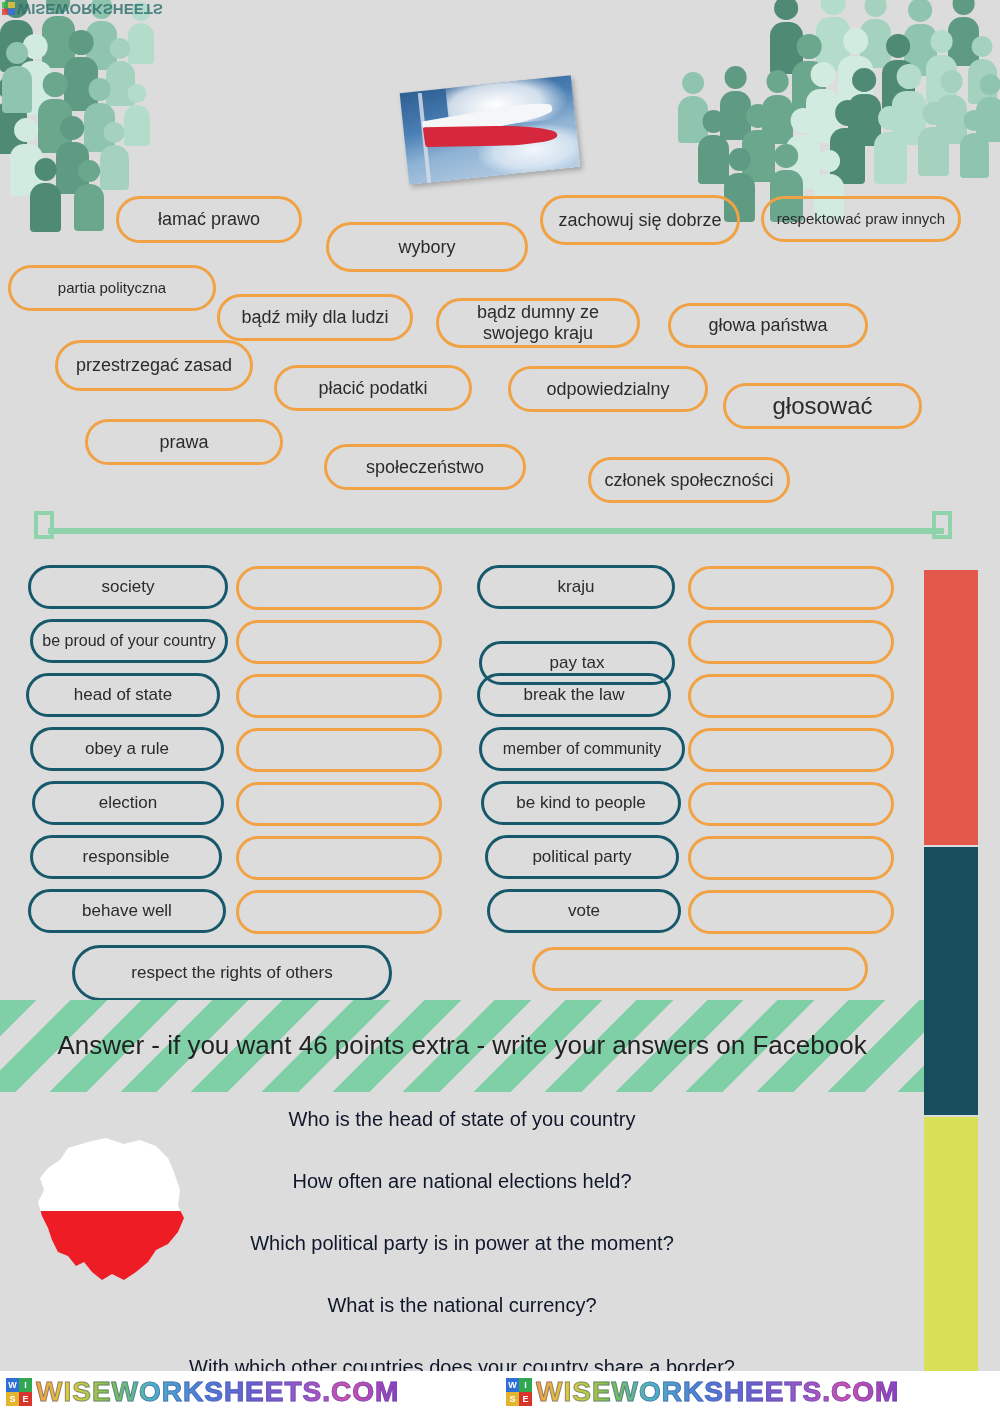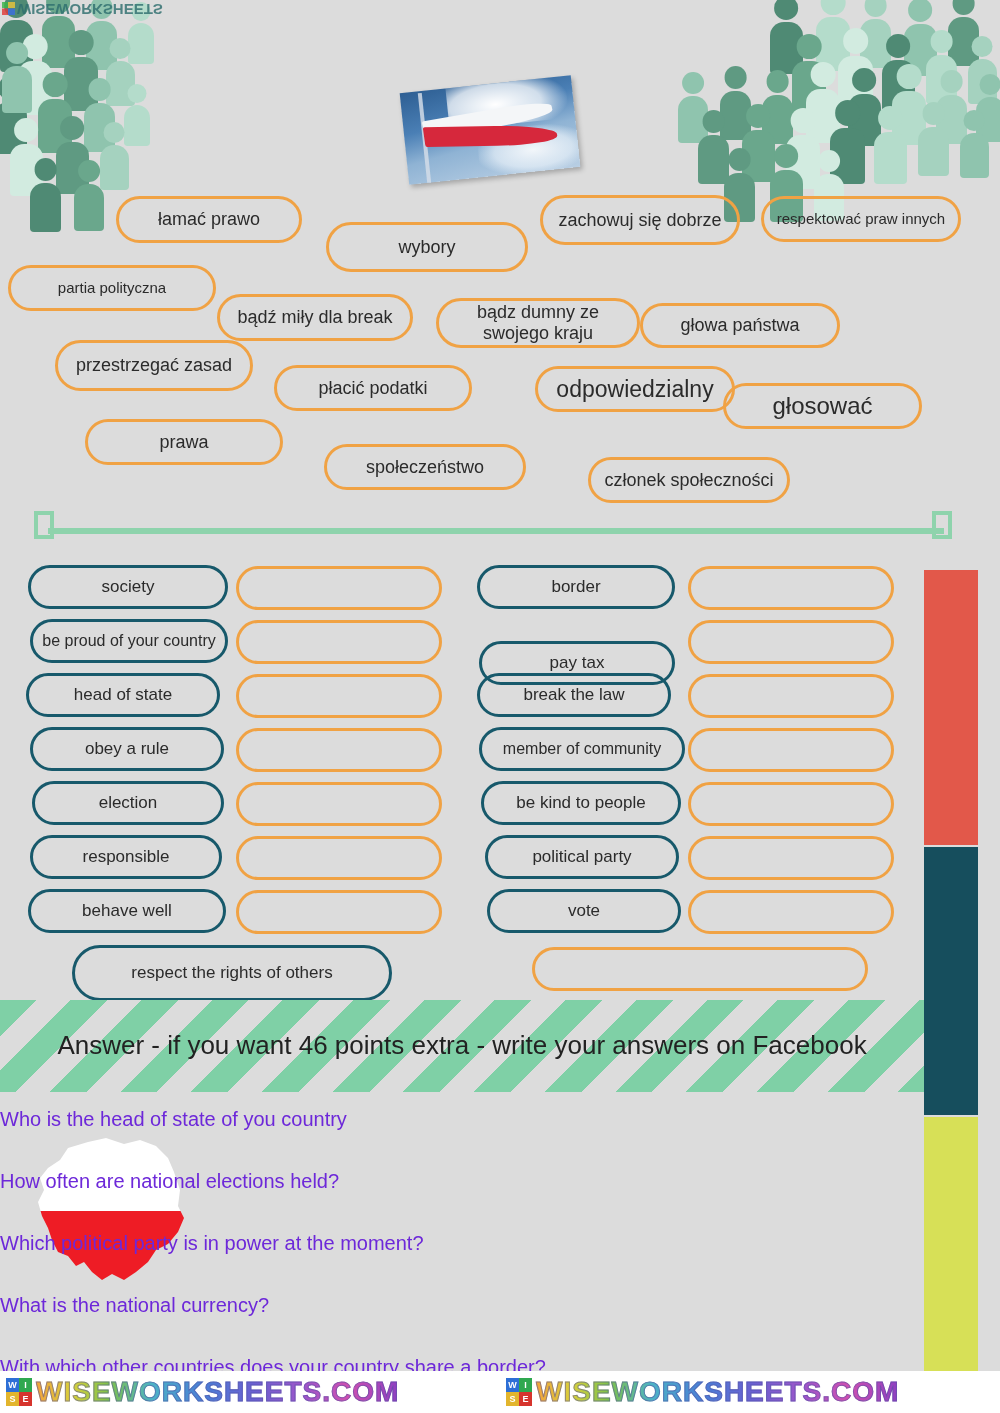--- a/index.html
+++ b/index.html
@@ -160,22 +160,23 @@
     font-size: 26px;
     color: #222;
     line-height: 1.45;
   }
 
   
   .question {
     position: absolute;
     width: 924px;
     left: 0;
+    text-align: center;
     font-size: 20px;
-    color: #6d28d9;
+    color: #0f172a;
   }
 
   
   .poland-map {
     position: absolute;
     left: 28px;
     top: 1132px;
     width: 160px;
     height: 158px;
   }
@@ -463,35 +464,35 @@
       <div class="pill orange" style="left: 540px; top: 195px; width: 200px; height: 50px; font-size: 18px; padding: 0px 10px;">
         <span>zachowuj się dobrze</span>
       </div>
       <div class="pill orange" style="left: 761px; top: 196px; width: 200px; height: 46px; font-size: 15px; padding: 16px 10px;">
         <span>respektować praw innych</span>
       </div>
       <div class="pill orange" style="left: 8px; top: 265px; width: 208px; height: 46px; font-size: 15px; padding: 0px 10px;">
         <span>partia polityczna</span>
       </div>
       <div class="pill orange" style="left: 217px; top: 294px; width: 196px; height: 47px; font-size: 18px; padding: 0px 10px;">
-        <span>bądź miły dla break</span>
+        <span>bądź miły dla ludzi</span>
       </div>
       <div class="pill orange" style="left: 436px; top: 298px; width: 204px; height: 50px; font-size: 18px; padding: 0px 10px;">
         <span>bądz dumny ze swojego kraju</span>
       </div>
-      <div class="pill orange" style="left: 640px; top: 303px; width: 200px; height: 45px; font-size: 18px; padding: 0px 10px;">
+      <div class="pill orange" style="left: 668px; top: 303px; width: 200px; height: 45px; font-size: 18px; padding: 0px 10px;">
         <span>głowa państwa</span>
       </div>
       <div class="pill orange" style="left: 55px; top: 340px; width: 198px; height: 51px; font-size: 18px; padding: 0px 10px;">
         <span>przestrzegać zasad</span>
       </div>
       <div class="pill orange" style="left: 274px; top: 365px; width: 198px; height: 46px; font-size: 18px; padding: 0px 10px;">
         <span>płacić podatki</span>
       </div>
-      <div class="pill orange" style="left: 535px; top: 366px; width: 200px; height: 46px; font-size: 23px; padding: 0px 10px;">
+      <div class="pill orange" style="left: 508px; top: 366px; width: 200px; height: 46px; font-size: 18px; padding: 0px 10px;">
         <span>odpowiedzialny</span>
       </div>
       <div class="pill orange" style="left: 723px; top: 383px; width: 199px; height: 46px; font-size: 24px; padding: 0px 10px;">
         <span>głosować</span>
       </div>
       <div class="pill orange" style="left: 85px; top: 419px; width: 198px; height: 46px; font-size: 18px; padding: 0px 10px;">
         <span>prawa</span>
       </div>
       <div class="pill orange" style="left: 324px; top: 444px; width: 202px; height: 46px; font-size: 18px; padding: 0px 10px;">
         <span>społeczeństwo</span>
@@ -528,21 +529,21 @@
       <div class="pill orange" style="left: 236px; top: 782px; width: 206px; height: 44px; font-size: 17px; padding: 0px 8px;"></div>
       <div class="pill teal" style="left: 30px; top: 835px; width: 192px; height: 44px; font-size: 17px; padding: 0px 8px;">
         <span>responsible</span>
       </div>
       <div class="pill orange" style="left: 236px; top: 836px; width: 206px; height: 44px; font-size: 17px; padding: 0px 8px;"></div>
       <div class="pill teal" style="left: 28px; top: 889px; width: 198px; height: 44px; font-size: 17px; padding: 0px 8px;">
         <span>behave well</span>
       </div>
       <div class="pill orange" style="left: 236px; top: 890px; width: 206px; height: 44px; font-size: 17px; padding: 0px 8px;"></div>
       <div class="pill teal" style="left: 477px; top: 565px; width: 198px; height: 44px; font-size: 17px; padding: 0px 8px;">
-        <span>border</span>
+        <span>kraju</span>
       </div>
       <div class="pill orange" style="left: 688px; top: 566px; width: 206px; height: 44px; font-size: 17px; padding: 0px 8px;"></div>
       <div class="pill teal" style="left: 479px; top: 641px; width: 196px; height: 44px; font-size: 17px; padding: 0px 8px;">
         <span>pay tax</span>
       </div>
       <div class="pill orange" style="left: 688px; top: 620px; width: 206px; height: 44px; font-size: 17px; padding: 0px 8px;"></div>
       <div class="pill teal" style="left: 477px; top: 673px; width: 194px; height: 44px; font-size: 17px; padding: 0px 8px;">
         <span>break the law</span>
       </div>
       <div class="pill orange" style="left: 688px; top: 674px; width: 206px; height: 44px; font-size: 17px; padding: 0px 8px;"></div>

